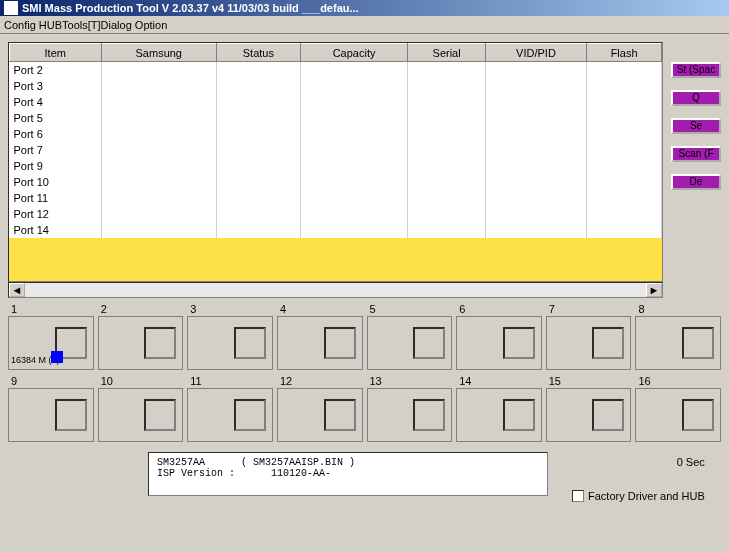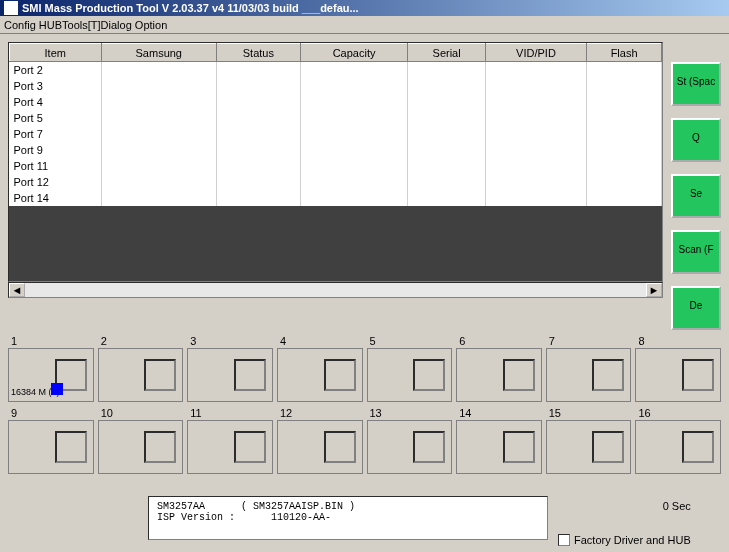--- a/index.html
+++ b/index.html
@@ -8,33 +8,33 @@
 .titlebar .icon { width: 14px; height: 14px; background: #fff; margin-right: 4px; }
 .menubar { background: #d4d0c8; height: 18px; display: flex; align-items: center; padding: 0 4px; font-family: "Courier New", monospace; border-bottom: 1px solid #808080; }
 .menubar span { cursor: pointer; }
 .content { background: #d4d0c8; padding: 8px; position: relative; }
 .main-row { display: flex; gap: 8px; }
 .table-wrap { flex: 1; }
 table { border-collapse: collapse; width: 100%; background: #fff; }
 th { background: #d4d0c8; border: 1px solid #808080; border-top-color:#fff; border-left-color:#fff; padding: 2px 4px; font-weight: normal; height: 18px; }
 td { border-right: 1px solid #d0d0d0; padding: 1px 4px; height: 16px; color: #000; }
 td.ready { color: #0000cc; }
-.table-scroll { height: 240px; overflow: hidden; border: 1px inset #808080; background:#404040; position:relative; }
+.table-scroll { height: 240px; overflow: hidden; border: 1px inset #808080; background:#fde047; position:relative; }
 .scrollbar-bottom { height: 16px; background: #d4d0c8; border: 1px inset #808080; display:flex; }
 .scrollbar-bottom .arrow { width:16px; height:14px; background:#d4d0c8; border:1px outset #fff; text-align:center; line-height:12px; }
 .scrollbar-bottom .track { flex:1; background:#e8e8e8; }
 .side-buttons { width: 50px; display: flex; flex-direction: column; gap: 12px; padding-top: 20px; }
-.btn { background: #22c55e; border: 2px outset #fff; padding: 12px 2px; text-align: center; cursor: pointer; height: 44px; font-size:10px; overflow:hidden; }
+.btn { background: #a21caf; border: 2px outset #fff; padding: 0 2px; text-align: center; cursor: pointer; height: 16px; font-size:10px; overflow:hidden; }
 .port-grid { margin-top: 10px; display: grid; grid-template-columns: repeat(8, 1fr); gap: 4px; }
 .port-cell { border: 1px solid #808080; background:#d4d0c8; height: 54px; position: relative; padding: 2px; }
 .port-num { position: absolute; top: -14px; left: 2px; }
 .port-box { width: 32px; height: 32px; border: 2px inset #808080; position: absolute; right: 6px; top: 10px; background:#d4d0c8; }
 .port-info { font-size: 9px; position:absolute; bottom:4px; left:2px; }
 .blue-sq { width:12px; height:12px; background:#0000ff; position:absolute; bottom:6px; left:42px; }
-.bottom-panel { margin-top: 22px; display:flex; gap:10px; align-items:flex-start; }
+.bottom-panel { margin-top: 10px; display:flex; gap:24px; align-items:flex-start; }
 .info-box { border: 1px inset #808080; background:#fff; padding: 4px 8px; width: 400px; height: 44px; font-family:"Courier New",monospace; font-size:10px; white-space:pre; margin-left:140px; }
 .factory { display:flex; align-items:center; gap:4px; margin-top:22px;justify-content:flex-end; }
 .chk { width:12px; height:12px; border:1px inset #808080; background:#fff; }
 .sec { margin-left:auto; margin-top:4px; }
 </style>
 </head>
 <body>
 
 <div class="titlebar">
   <span class="icon"></span>
@@ -94,30 +94,48 @@
               <tr>
                 <td>Port 5</td>
                 <td></td>
                 <td></td>
                 <td></td>
                 <td></td>
                 <td></td>
                 <td></td>
               </tr>
               <tr>
+                <td>Port 6</td>
+                <td></td>
+                <td></td>
+                <td></td>
+                <td></td>
+                <td></td>
+                <td></td>
+              </tr>
+              <tr>
                 <td>Port 7</td>
                 <td></td>
                 <td></td>
                 <td></td>
                 <td></td>
                 <td></td>
                 <td></td>
               </tr>
               <tr>
                 <td>Port 9</td>
+                <td></td>
+                <td></td>
+                <td></td>
+                <td></td>
+                <td></td>
+                <td></td>
+              </tr>
+              <tr>
+                <td>Port 10</td>
                 <td></td>
                 <td></td>
                 <td></td>
                 <td></td>
                 <td></td>
                 <td></td>
               </tr>
               <tr>
                 <td>Port 11</td>
                 <td></td>

